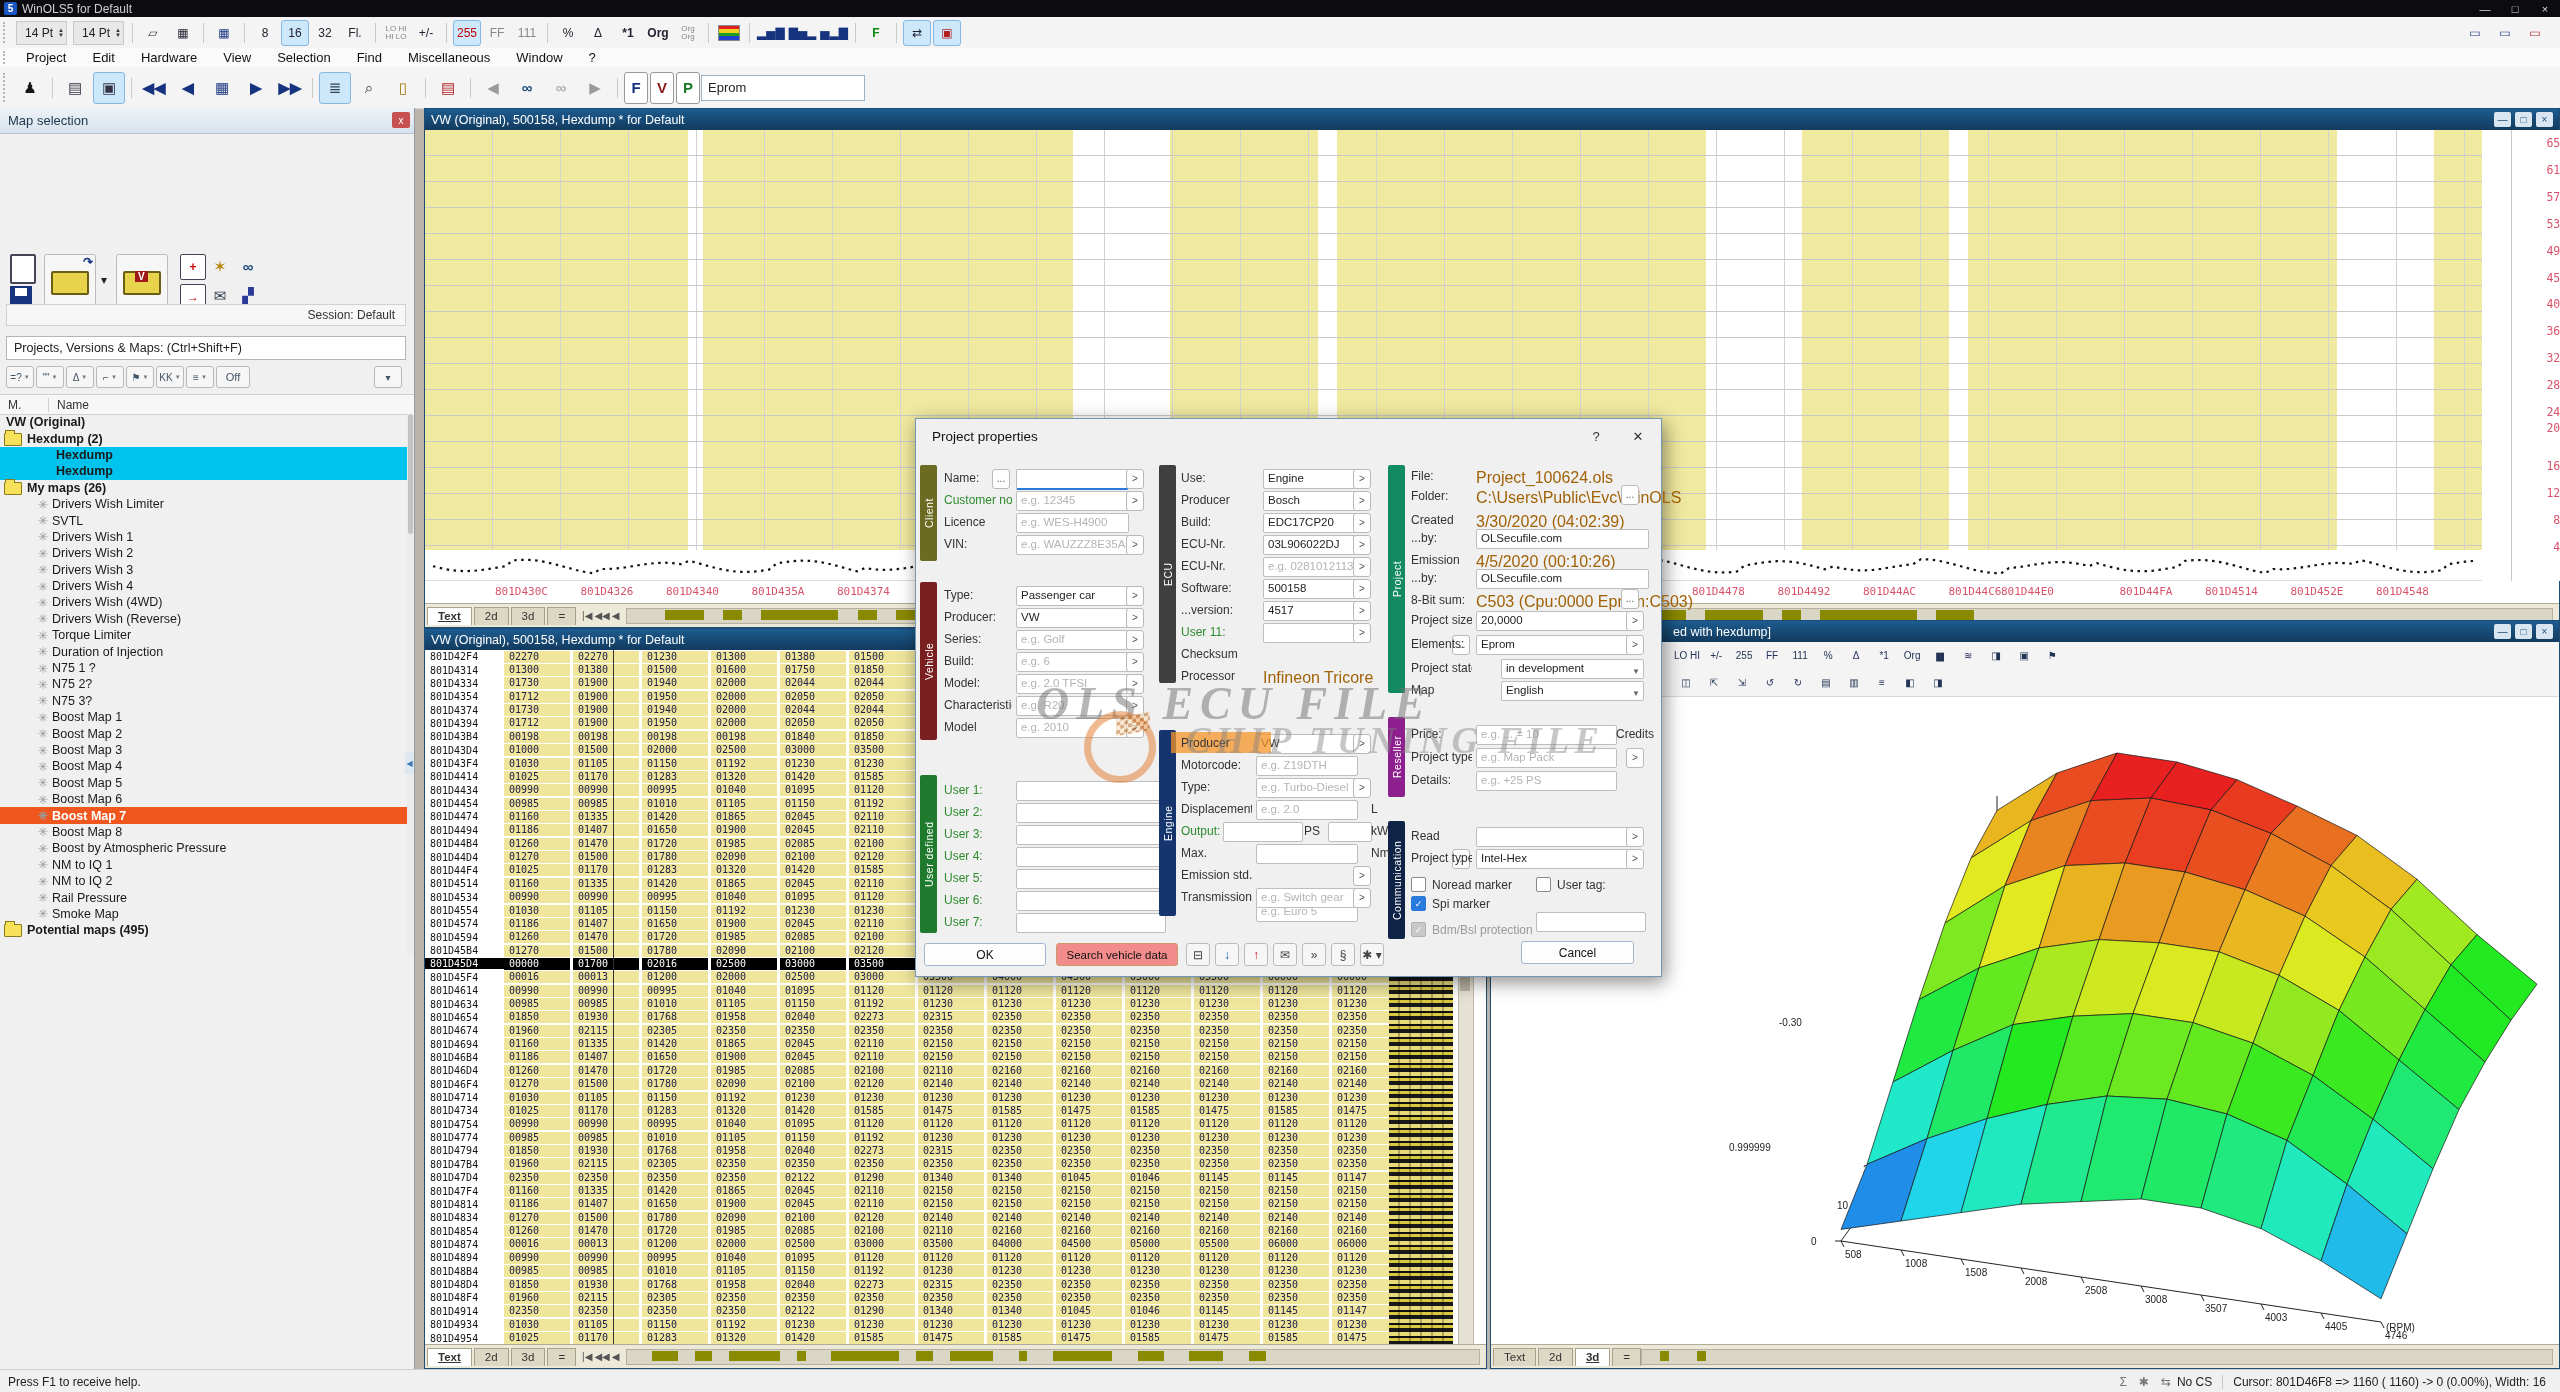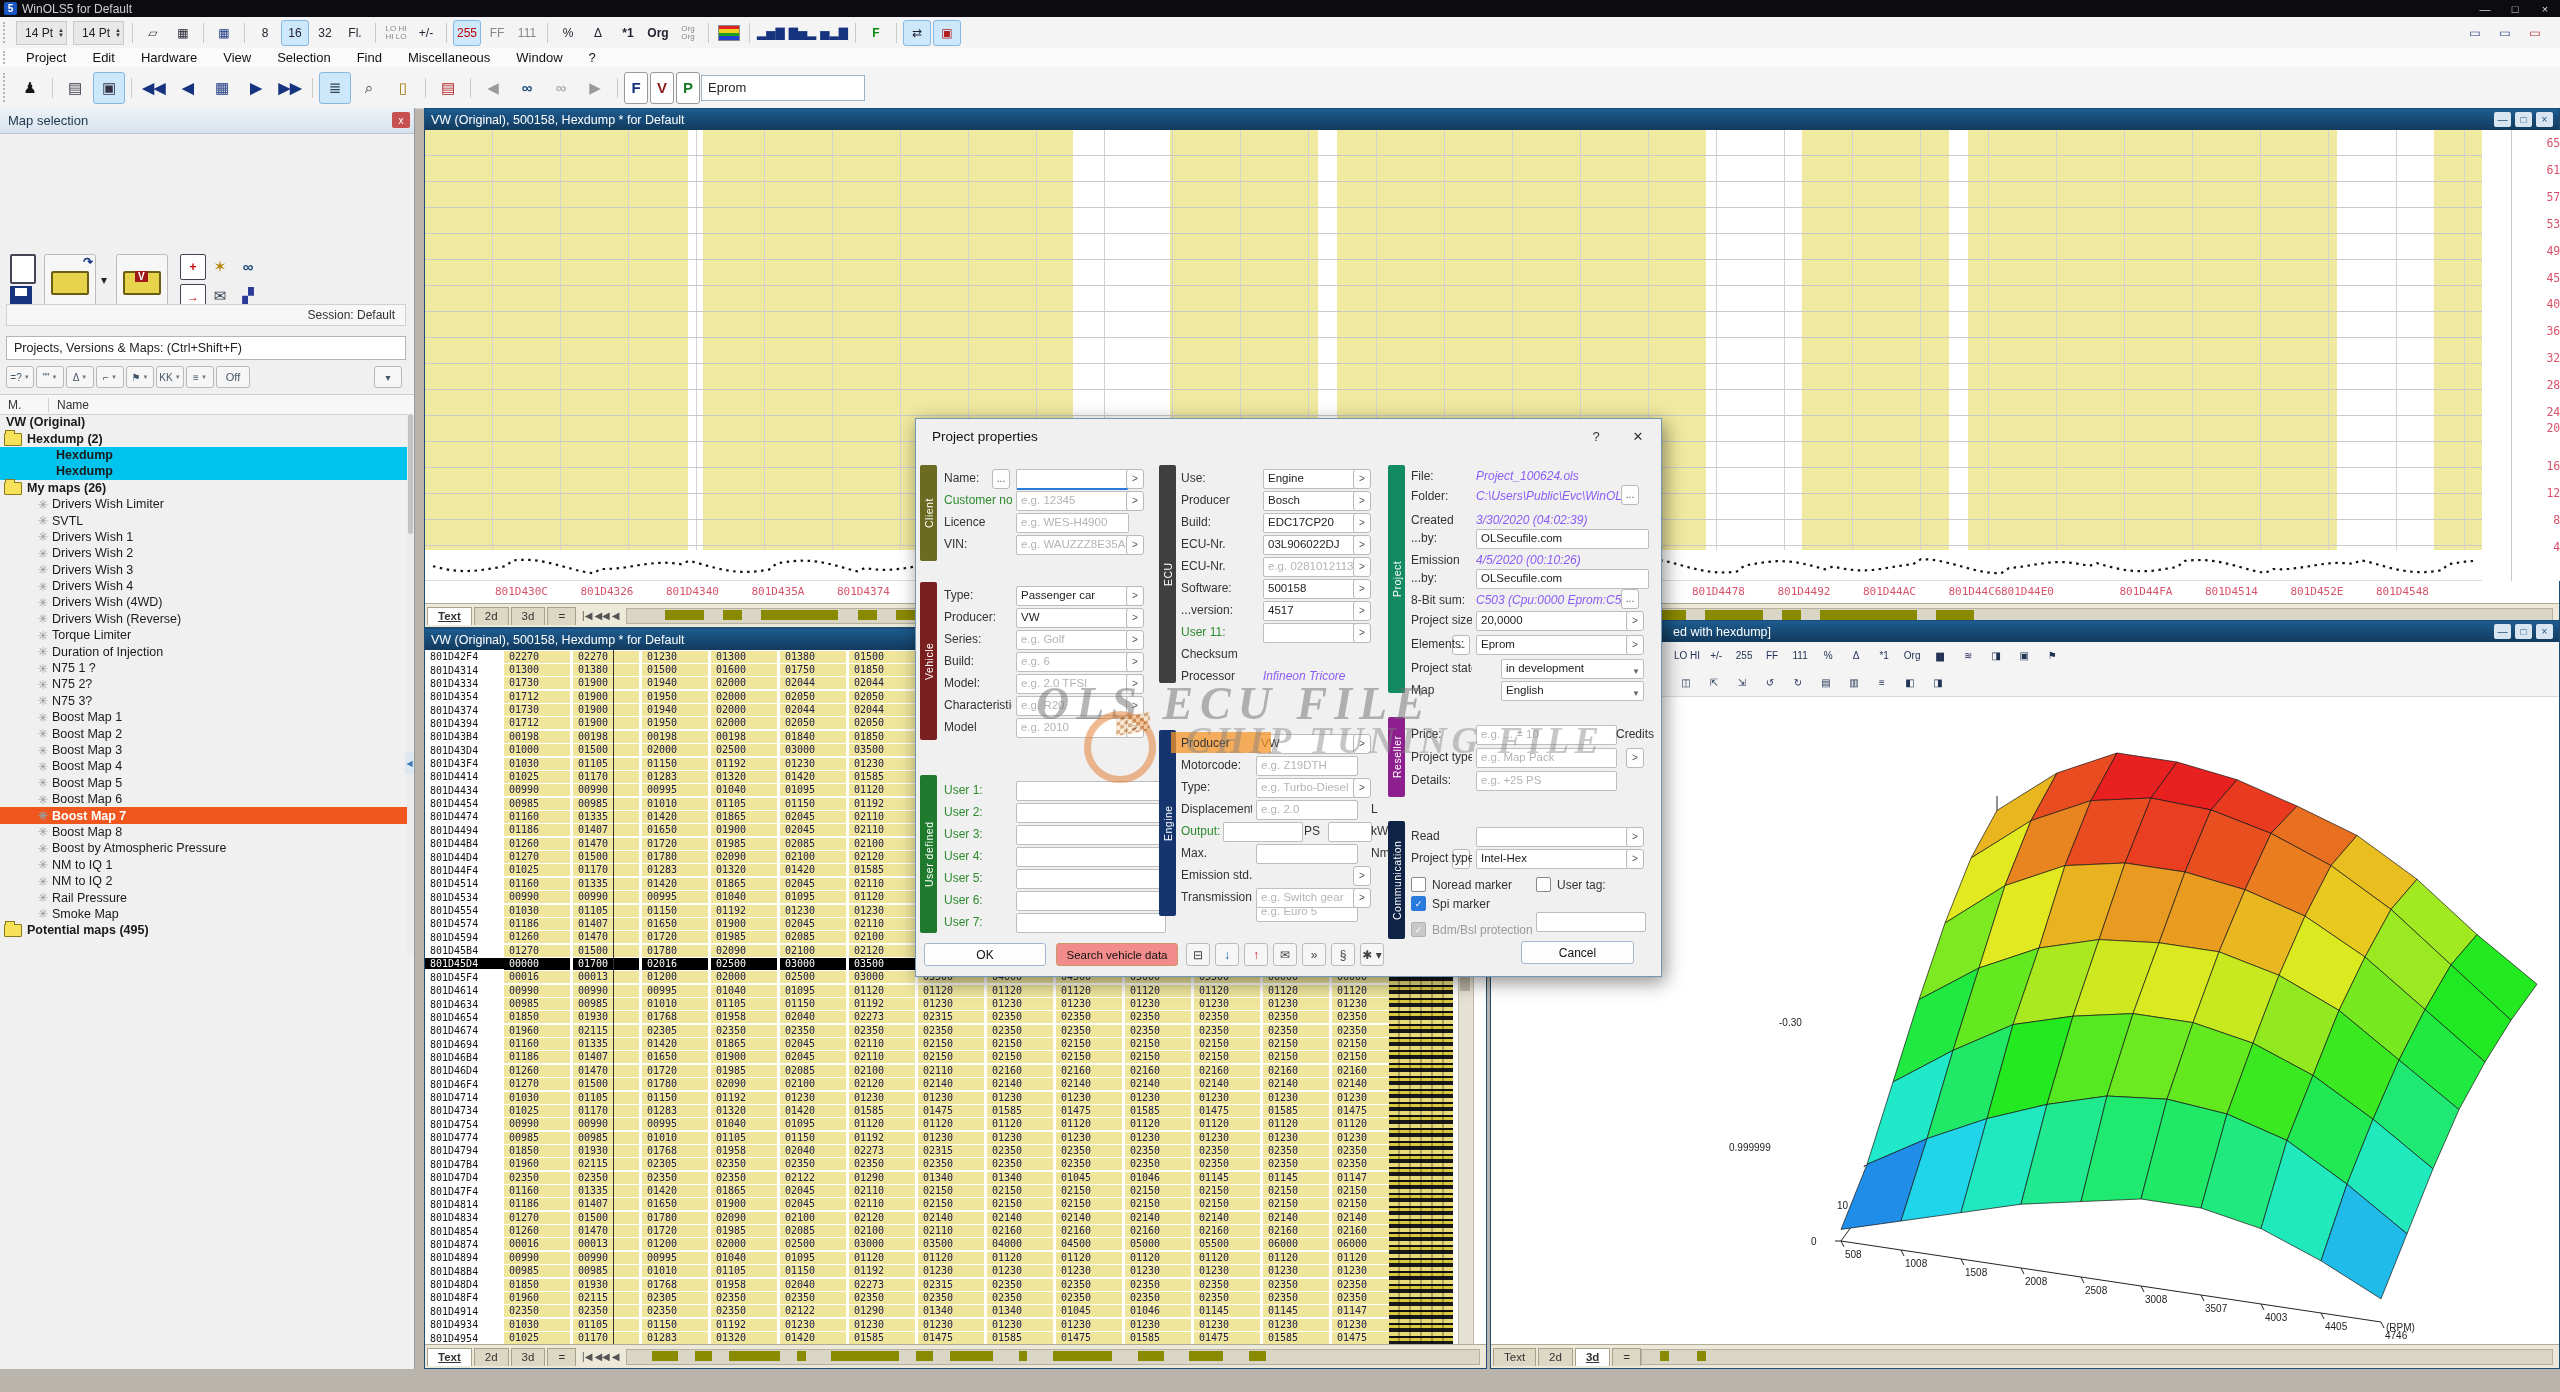--- a/index.html
+++ b/index.html
@@ -94,21 +94,21 @@
   
   .dlg{left:915px;top:418px;width:745px;height:557px;background:#f0f0f0;border:1px solid #7296b4;
       box-shadow:3px 5px 18px rgba(0,0,0,.45);z-index:50;}
   .dlgtitle{position:absolute;left:0;top:0;width:100%;height:34px;background:#f0f0f0;display:flex;align-items:center;
       padding-left:16px;font-size:13.5px;color:#111;box-sizing:border-box;}
   .dbtn{position:absolute;top:6px;width:26px;height:22px;display:flex;align-items:center;justify-content:center;color:#333;font-size:13px;}
   .vtab{position:absolute;width:17px;color:#fff;font-size:10.5px;writing-mode:vertical-rl;transform:rotate(180deg);
       display:flex;align-items:center;justify-content:center;border-radius:2px;letter-spacing:.5px;}
   .lbl{position:absolute;font-size:12px;color:#333;white-space:nowrap;z-index:2;}
   .lbl.green{color:#2e8b2e;}
-  .stat{position:absolute;font-size:12px;color:#8b5cf6;white-space:nowrap;font-style:italic;}
+  .stat{position:absolute;font-size:16px;color:#a16207;white-space:nowrap;}
   .fld{position:absolute;height:18px;background:#fff;border:1px solid #bdbdbd;border-radius:2px;font-size:11.5px;
       padding:0 4px;line-height:17px;color:#222;white-space:nowrap;overflow:hidden;}
   .fld.ph{color:#b4b4b4;}
   .fld.focus{border-bottom:2px solid #2a7ade;}
   .fld .dd{position:absolute;right:3px;top:3px;font-size:8px;color:#666;}
   .abtn{position:absolute;width:18px;height:20px;background:#fdfdfd;border:1px solid #b9b9b9;border-radius:3px;
       text-align:center;line-height:18px;font-size:10px;color:#555;box-sizing:border-box;}
   .band{position:absolute;background:rgba(245,150,40,.75);z-index:1;}
   .cb{position:absolute;display:flex;align-items:center;font-size:12px;color:#333;}
   .cb .bx{width:13px;height:13px;border:1px solid #8a8a8a;border-radius:2px;background:#fff;margin-right:6px;
@@ -1744,13 +1744,20 @@
         <div class="ibtn" style="left: 415px; top: 524px;">§</div>
         <div class="ibtn" style="left: 444px; top: 524px;">✱ ▾</div>
         <div class="btn" style="left: 605px; top: 522px; width: 113px;">Cancel</div>
         <div class="wm" style="left: 120px; top: 258px; font-size: 46px; letter-spacing: 7px;">OLS ECU FILE</div>
         <div class="wm" style="left: 270px; top: 300px; font-size: 37px; letter-spacing: 5px; color: rgba(130, 130, 130, 0.45);">CHIP TUNING FILE</div>
         <div class="wmcircle" style="left: 168px; top: 292px; width: 58px; height: 58px;"></div>
         <div class="wmflag" style="left: 200px; top: 296px;"></div>
       </div>
   </div>
 
+  <div class="abs statusbar">
+    <span style="margin-left:8px;">Press F1 to receive help.</span>
+    <span style="margin-left:auto;" id="status-icons"><span class="sico">Σ</span><span class="sico">✱</span><span class="sico">⇆</span></span>
+    <span>No CS</span>
+    <span class="sdiv"></span>
+    <span style="margin-right:14px;">Cursor: 801D46F8 =&gt;  1160 ( 1160) -&gt;   0 (0.00%), Width: 16</span>
+  </div>
 </div>
 
 </body></html>

